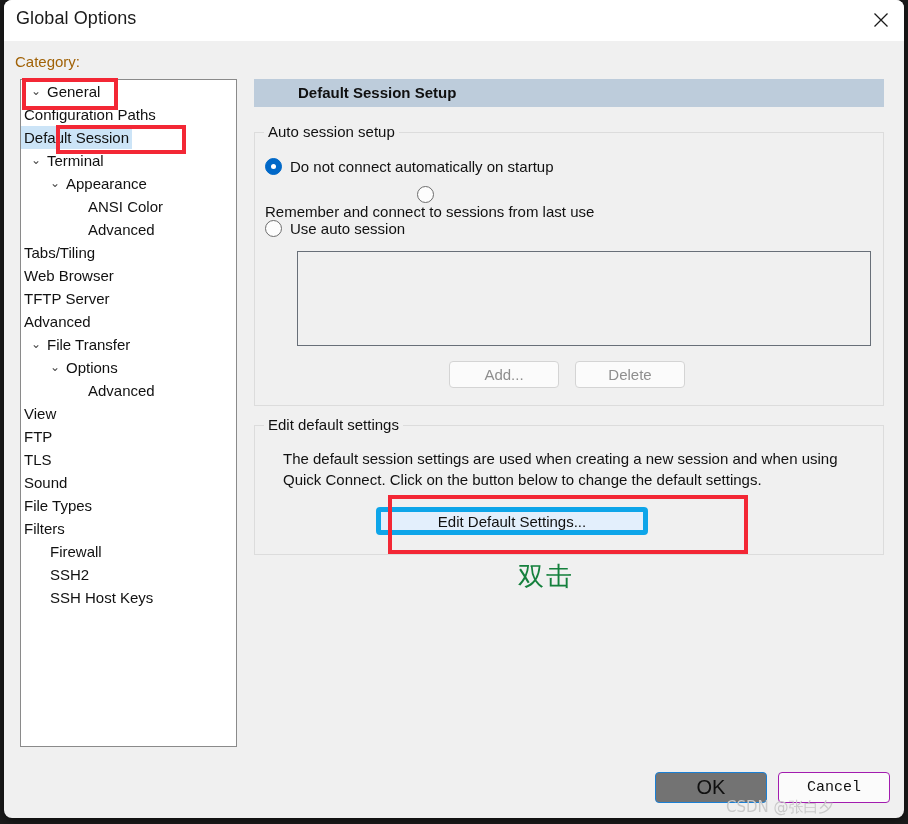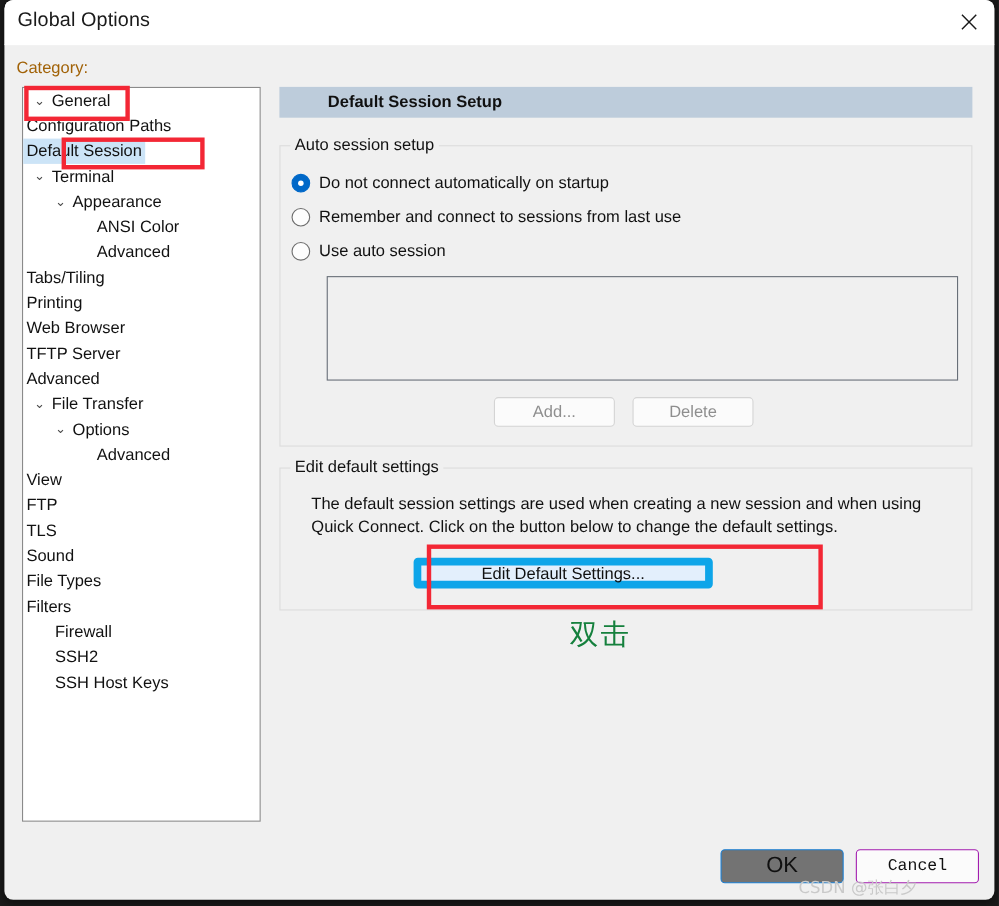--- a/index.html
+++ b/index.html
@@ -187,21 +187,21 @@
     font-size: 15px;
     color: #111;
     line-height: 21px;
   }
   #btn-edit-default {
     position: absolute;
     left: 121px; top: 81px;
     width: 272px; height: 28px;
     box-sizing: border-box;
     background: #e3effc;
-    border: 7px solid #0ea5e9;
+    border: 5px solid #0ea5e9;
     border-radius: 4px;
     font-size: 15px;
     color: #101010;
     display: flex; align-items: center; justify-content: center;
   }
 
   
   #btn-ok {
     position: absolute; left: 651px; top: 772px;
     width: 112px; height: 31px;
@@ -268,21 +268,20 @@
   <div id="category-label">Category:</div>
   <div id="tree">
       <div class="tree-row ind0 haschev"><span class="chev">⌄</span><span class="tlabel">General</span></div>
       <div class="tree-row ind2"><span class="tlabel">Configuration Paths</span></div>
       <div class="tree-row ind2 selected"><span class="tlabel">Default Session</span></div>
       <div class="tree-row ind0 haschev"><span class="chev">⌄</span><span class="tlabel">Terminal</span></div>
       <div class="tree-row ind1 haschev"><span class="chev">⌄</span><span class="tlabel">Appearance</span></div>
       <div class="tree-row ind3"><span class="tlabel">ANSI Color</span></div>
       <div class="tree-row ind3"><span class="tlabel">Advanced</span></div>
       <div class="tree-row ind2"><span class="tlabel">Tabs/Tiling</span></div>
-      <div class="tree-row ind2"><span class="tlabel">Printing</span></div>
       <div class="tree-row ind2"><span class="tlabel">Web Browser</span></div>
       <div class="tree-row ind2"><span class="tlabel">TFTP Server</span></div>
       <div class="tree-row ind2"><span class="tlabel">Advanced</span></div>
       <div class="tree-row ind0 haschev"><span class="chev">⌄</span><span class="tlabel">File Transfer</span></div>
       <div class="tree-row ind1 haschev"><span class="chev">⌄</span><span class="tlabel">Options</span></div>
       <div class="tree-row ind3"><span class="tlabel">Advanced</span></div>
       <div class="tree-row ind2"><span class="tlabel">View</span></div>
       <div class="tree-row ind2"><span class="tlabel">FTP</span></div>
       <div class="tree-row ind2"><span class="tlabel">TLS</span></div>
       <div class="tree-row ind2"><span class="tlabel">Sound</span></div>
@@ -297,21 +296,21 @@
     <span>Default Session Setup</span>
   </div>
 
   <div class="groupbox" id="gb-auto">
     <div class="gb-title">Auto session setup</div>
 
     <div class="radio-row" style="top:22px;">
       <span class="radio checked"></span>
       <span>Do not connect automatically on startup</span>
     </div>
-    <div class="radio-row" style="top:53px;">
+    <div class="radio-row" style="top:53px;flex-direction:column;">
       <span class="radio"></span>
       <span>Remember and connect to sessions from last use</span>
     </div>
     <div class="radio-row" style="top:84px;">
       <span class="radio"></span>
       <span>Use auto session</span>
     </div>
 
     <div id="session-list"></div>
 

